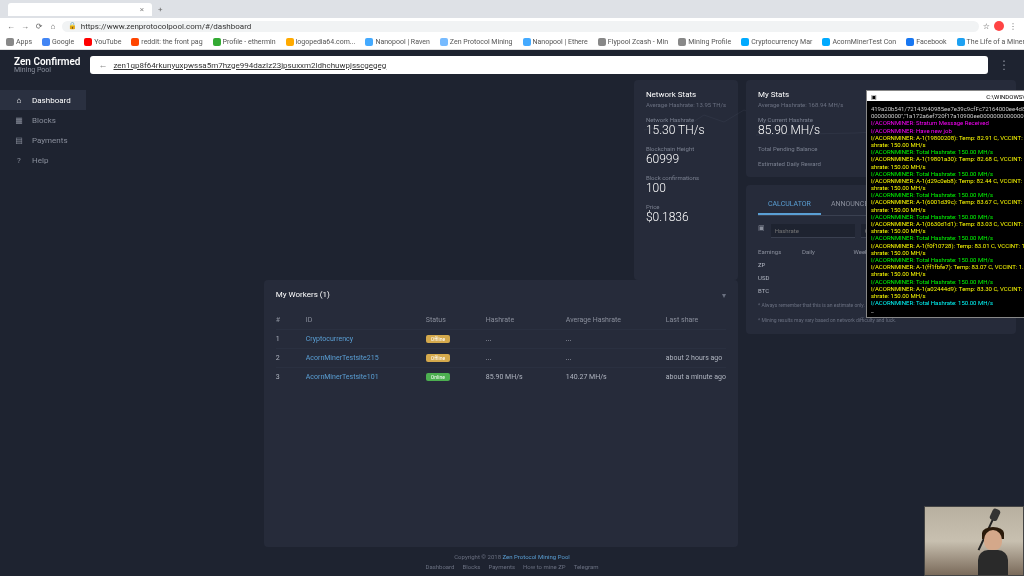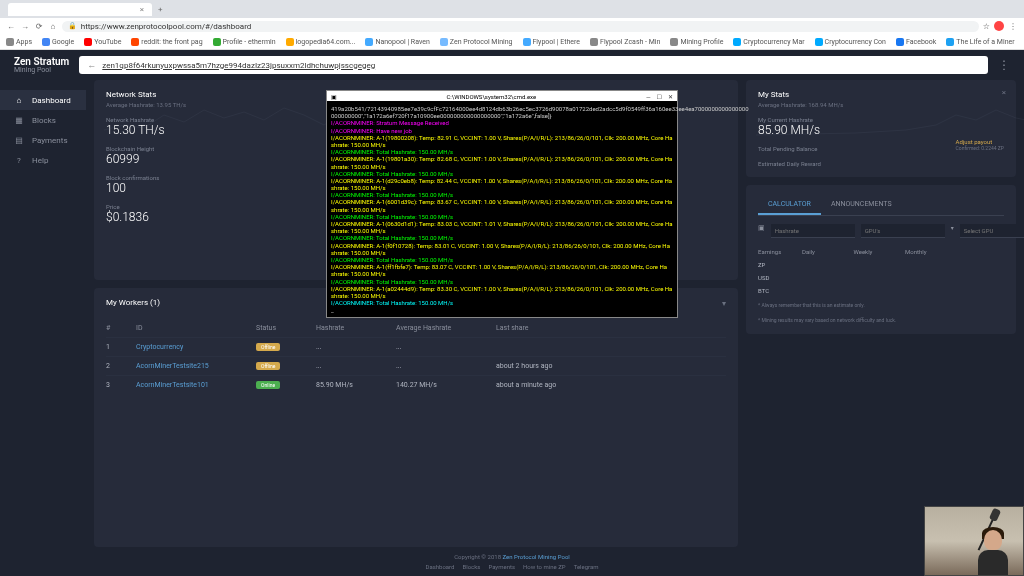--- a/index.html
+++ b/index.html
@@ -31,21 +31,21 @@
 .search-input { flex: 1; border: none; outline: none; font-size: 8px; color: #333; text-decoration: underline; }
 .header-menu { color: #8a8f9c; font-size: 12px; }
 
 .content { flex: 1; display: flex; overflow: hidden; }
 .sidebar { width: 86px; padding: 10px 0; }
 .nav-item { display: flex; align-items: center; gap: 8px; padding: 5px 14px; font-size: 8px; color: #8a8f9c; cursor: pointer; }
 .nav-item.active { color: #fff; background: #2a3040; }
 .nav-icon-s { width: 10px; height: 10px; display: flex; align-items: center; justify-content: center; font-size: 8px; }
 
 .main { flex: 1; padding: 0 8px; display: flex; gap: 8px; overflow: hidden; }
-.left { flex: 1; display: flex; flex-direction: column; gap: 8px; min-width: 0; }
+.left { flex: 1; display: flex; flex-direction: column; min-width: 0; align-items: flex-end; }
 .right { width: 270px; display: flex; flex-direction: column; gap: 8px; }
 
 .panel { background: #262b3a; border-radius: 4px; padding: 10px 12px; position: relative; }
 .panel-title { font-size: 8px; color: #fff; margin-bottom: 2px; }
 .panel-sub { font-size: 6px; color: #6a7080; }
 .panel-close { position: absolute; top: 8px; right: 10px; color: #6a7080; font-size: 8px; }
 
 .stat-label { font-size: 6px; color: #7a8090; margin-top: 8px; }
 .stat-value { font-size: 12px; color: #fff; font-weight: 300; }
 
@@ -163,53 +163,53 @@
       <div class="bm">
         <span class="bm-icon" style="background:#4af"></span>
         <span>Nanopool | Raven</span>
       </div>
       <div class="bm">
         <span class="bm-icon" style="background:#7bf"></span>
         <span>Zen Protocol Mining</span>
       </div>
       <div class="bm">
         <span class="bm-icon" style="background:#4af"></span>
-        <span>Flypool | Ethere</span>
+        <span>Nanopool | Ethere</span>
       </div>
       <div class="bm">
         <span class="bm-icon" style="background:#888"></span>
         <span>Flypool Zcash - Min</span>
       </div>
       <div class="bm">
         <span class="bm-icon" style="background:#888"></span>
         <span>Mining Profile</span>
       </div>
       <div class="bm">
         <span class="bm-icon" style="background:#0af"></span>
         <span>Cryptocurrency Mar</span>
       </div>
       <div class="bm">
         <span class="bm-icon" style="background:#0af"></span>
-        <span>Cryptocurrency Con</span>
+        <span>AcornMinerTest Con</span>
       </div>
       <div class="bm">
         <span class="bm-icon" style="background:#1877f2"></span>
         <span>Facebook</span>
       </div>
       <div class="bm">
         <span class="bm-icon" style="background:#1da1f2"></span>
         <span>The Life of a Miner</span>
       </div>
     </div>
 </div>
 
 <div class="app">
   <div class="header">
     <div class="logo">
-      <div>Zen Stratum</div>
+      <div>Zen Confirmed</div>
       <div class="logo-sub">Mining Pool</div>
     </div>
     <div class="search">
       <span class="search-back">←</span>
       <input class="search-input" value="zen1qp8f64rkunyuxpwssa5m7hzge994dazIz23jpsuxxm2ldhchuwpjsscgegeg" style="">
     </div>
     <span class="header-menu">⋮</span>
   </div>
 
   <div class="content">

